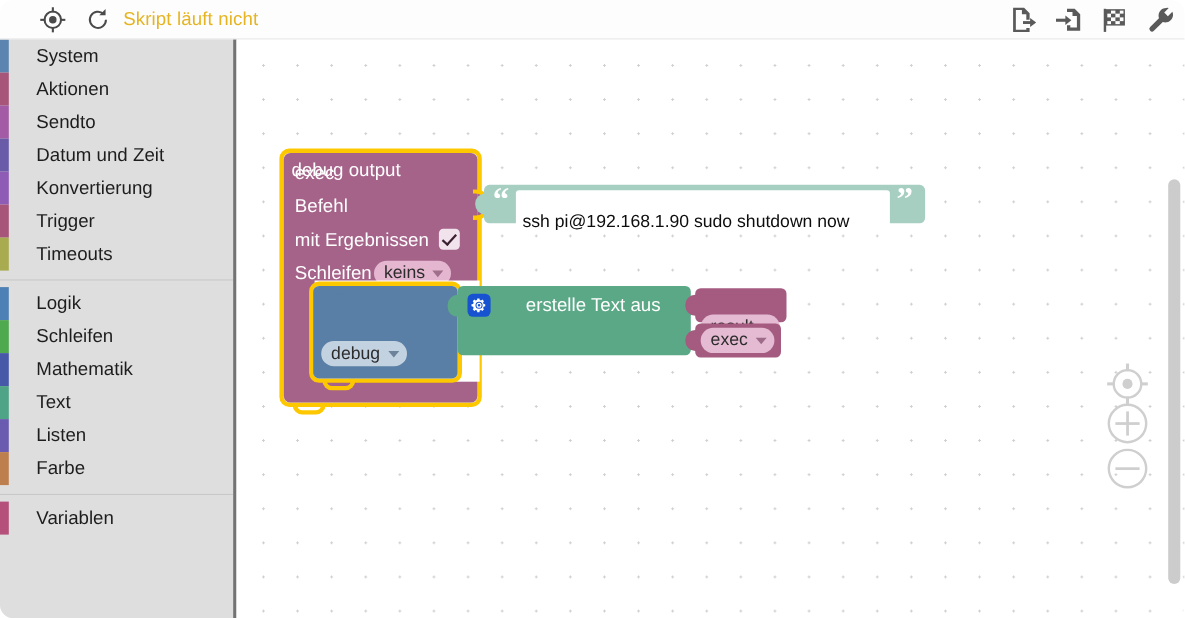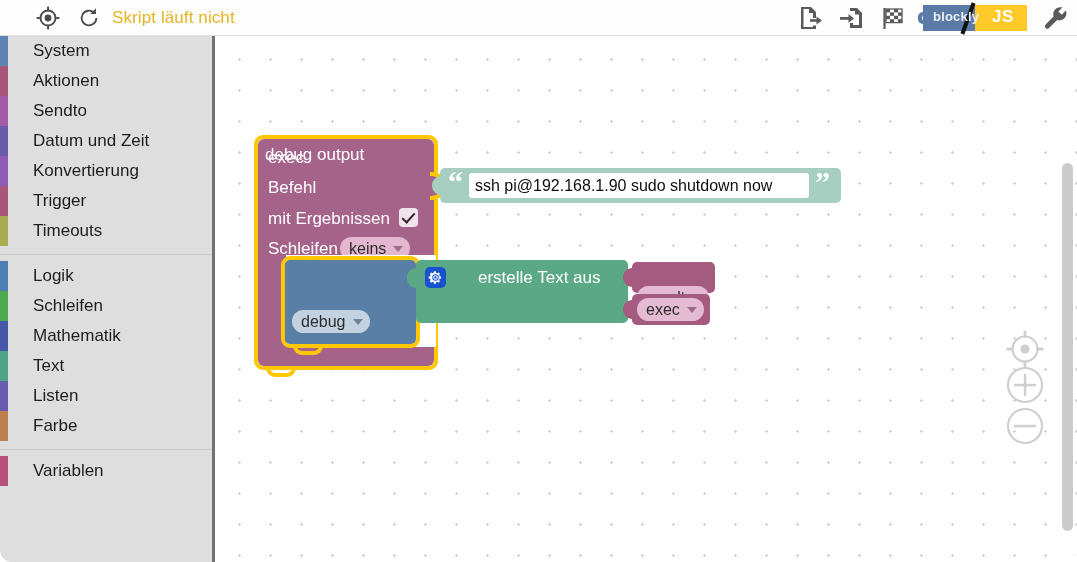--- a/index.html
+++ b/index.html
@@ -261,21 +261,21 @@
     font-family: "Liberation Serif", serif;
   }
   #text-field {
     position: absolute;
     left: 29px; top: 5px;
     width: 340px; height: 25px;
     background: #ffffff;
     border-radius: 3px;
     font-size: 16px;
     color: #0d0d0d;
-    padding: 2px 6px;
+    padding: 18px 6px;
     line-height: 21px;
     white-space: nowrap;
     overflow: hidden;
     cursor: text;
   }
   #text-tab {
     position: absolute;
     left: -8px; top: 8px;
     width: 10px; height: 19px;
     background: #A6CFC2;
@@ -415,29 +415,20 @@
               <rect x="17" y="7.4" width="4" height="3.4"></rect>
             <rect x="5" y="10.8" width="4" height="3.4"></rect>
               <rect x="13" y="10.8" width="4" height="3.4"></rect>
             <rect x="9" y="14.2" width="4" height="3.4"></rect>
               <rect x="17" y="14.2" width="4" height="3.4"></rect>
           </g>
           <rect x="5" y="4" width="16" height="13.6" fill="none" stroke="#5a5a5a" stroke-width="1.3"></rect>
         </svg>
       </span>
 
-      <span id="lang-toggle">
-        <span class="notch"></span>
-        <span class="notch-cut"></span>
-        <span class="half-blockly"></span>
-        <span class="half-js"></span>
-        <span class="slash"></span>
-        <span class="lbl-blockly">blockly</span>
-        <span class="lbl-js">JS</span>
-      </span>
 
       <span class="tb-icon">
         <svg width="26" height="26" viewBox="0 0 26 26">
           <path d="M17.2 2.2 a7 7 0 0 0-6.6 9.3 L2.6 19.6 a2.4 2.4 0 0 0 3.4 3.4 l8.1-8 a7 7 0 0 0 9.3-6.6 c0-1-.2-2-.6-2.8 l-4.1 4.1 -3.3-3.3 4.1-4.1 a7 7 0 0 0-2.3-.1 z" fill="#5a5a5a"></path>
         </svg>
       </span>
     </div>
   </div>
 
   <div id="toolbox">

